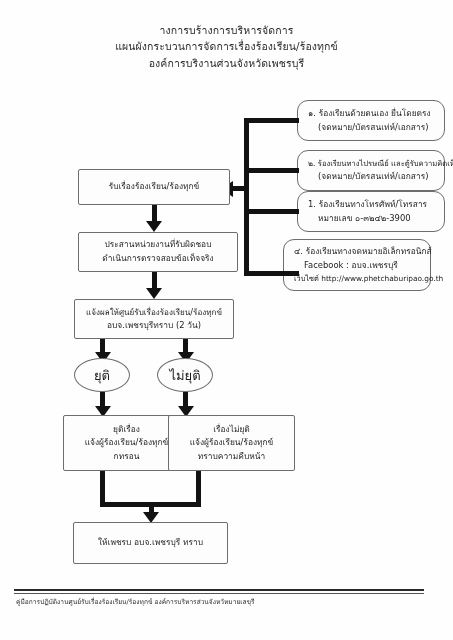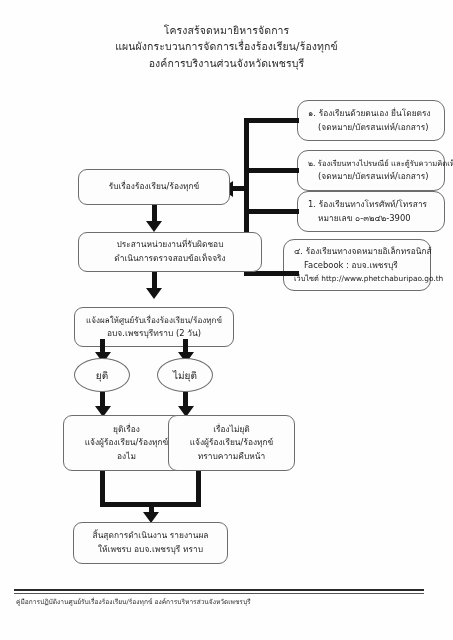--- a/index.html
+++ b/index.html
@@ -37,21 +37,21 @@
     letter-spacing: 0.1px;
     white-space: nowrap;
   }
 
   
   .node {
     position: absolute;
     box-sizing: border-box;
     background: #fdfdfd;
     border: 1px solid #6d6d6d;
-    border-radius: 9px;
+    border-radius: 2px;
     display: flex;
     flex-direction: column;
     align-items: center;
     justify-content: center;
     text-align: center;
     font-size: 8.4px;
     line-height: 1.62;
     color: #1b1b1b;
     padding: 2px 6px;
     box-shadow: 0 0 0 0 rgba(0,0,0,0);
@@ -71,21 +71,21 @@
   
   .oval {
     position: absolute;
     box-sizing: border-box;
     background: #fdfdfd;
     border: 1px solid #6d6d6d;
     border-radius: 50%;
     display: flex;
     align-items: center;
     justify-content: center;
-    font-size: 10px;
+    font-size: 13px;
     color: #1b1b1b;
   }
 
   
   .conn {
     position: absolute;
     background: #121212;
   }
   .conn.v { width: 5px; }
   .conn.h { height: 5px; }
@@ -124,21 +124,21 @@
     color: #2b2b2b;
     white-space: nowrap;
   }
 </style>
 </head>
 <body>
 
 <div id="page">
 
   <div class="title-block">
-    <div class="title-line">โครงสร้จดหมายิหารจัดการ</div>
+    <div class="title-line">างการบร้างการบริหารจัดการ</div>
     <div class="title-line">แผนผังกระบวนการจัดการเรื่องร้องเรียน/ร้องทุกข์</div>
     <div class="title-line">องค์การบริงานศ่วนจังหวัดเพชรบุรี</div>
   </div>
 
   <div class="node channel" style="left:297px; top:100px; width:148px; height:41px;">
     <span class="ln">๑. ร้องเรียนด้วยตนเอง ยื่นโดยตรง</span>
     <span class="ln indent">(จดหมาย/บัตรสนเท่ห์/เอกสาร)</span>
   </div>
 
   <div class="node channel" style="left:297px; top:150px; width:148px; height:41px;">
@@ -165,29 +165,29 @@
   <div class="conn h" style="left:232px; top:186px; width:14px;"></div>
   <div class="arrow-left" style="left:221px; top:180.5px;"></div>
 
   <div class="node" style="left:78px; top:169px; width:152px; height:36px;">
     <span class="ln">รับเรื่องร้องเรียน/ร้องทุกข์</span>
   </div>
 
   <div class="conn v" style="left:151.5px; top:205px; height:17px;"></div>
   <div class="arrow-down" style="left:146px; top:221px;"></div>
 
-  <div class="node" style="left:78px; top:232px; width:184px; height:40px;">
+  <div class="node" style="left:78px; top:232px; width:160px; height:40px;">
     <span class="ln">ประสานหน่วยงานที่รับผิดชอบ</span>
     <span class="ln">ดำเนินการตรวจสอบข้อเท็จจริง</span>
   </div>
 
   <div class="conn v" style="left:151.5px; top:272px; height:17px;"></div>
   <div class="arrow-down" style="left:146px; top:288px;"></div>
 
-  <div class="node" style="left:74px; top:299px; width:160px; height:40px;margin-top:8px;">
+  <div class="node" style="left:74px; top:299px; width:160px; height:40px;">
     <span class="ln" style="font-size:8.1px;">แจ้งผลให้ศูนย์รับเรื่องร้องเรียน/ร้องทุกข์</span>
     <span class="ln">อบจ.เพชรบุรีทราบ (2 วัน)</span>
   </div>
 
   <div class="conn v" style="left:100px; top:339px; height:14px;"></div>
   <div class="arrow-down" style="left:94.5px; top:352px;"></div>
 
   <div class="conn v" style="left:183px; top:339px; height:14px;"></div>
   <div class="arrow-down" style="left:177.5px; top:352px;"></div>
 
@@ -201,37 +201,36 @@
 
   <div class="conn v" style="left:100px; top:392px; height:15px;"></div>
   <div class="arrow-down" style="left:94.5px; top:406px;"></div>
 
   <div class="conn v" style="left:183px; top:392px; height:15px;"></div>
   <div class="arrow-down" style="left:177.5px; top:406px;"></div>
 
   <div class="node" style="left:37px; top:415px; width:127px; height:56px;margin-left:26px;">
     <span class="ln">ยุติเรื่อง</span>
     <span class="ln">แจ้งผู้ร้องเรียน/ร้องทุกข์</span>
-    <span class="ln">องไม</span>
+    <span class="ln">กทรอน</span>
   </div>
 
   <div class="node" style="left:168px; top:415px; width:127px; height:56px;">
     <span class="ln">เรื่องไม่ยุติ</span>
     <span class="ln">แจ้งผู้ร้องเรียน/ร้องทุกข์</span>
     <span class="ln">ทราบความคืบหน้า</span>
   </div>
 
   <div class="conn v" style="left:100px; top:471px; height:31px;"></div>
   <div class="conn v" style="left:196px; top:471px; height:31px;"></div>
   <div class="conn h" style="left:100px; top:502px; width:101px;"></div>
   <div class="conn v" style="left:148.5px; top:502px; height:11px;"></div>
   <div class="arrow-down" style="left:143px; top:512px;"></div>
 
   <div class="node" style="left:73px; top:522px; width:155px; height:42px;">
-    <span class="ln">สิ้นสุดการดำเนินงาน รายงานผล</span>
     <span class="ln">ให้เพชรบ อบจ.เพชรบุรี ทราบ</span>
   </div>
 
   <div class="footer-rule r1"></div>
   <div class="footer-rule r2"></div>
-  <div class="footer-text">คู่มือการปฏิบัติงานศูนย์รับเรื่องร้องเรียน/ร้องทุกข์ องค์การบริหารส่วนจังหวัดเพชรบุรี</div>
+  <div class="footer-text">คู่มือการปฏิบัติงานศูนย์รับเรื่องร้องเรียน/ร้องทุกข์ องค์การบริหารส่วนจังหวัหมายเลขุรี</div>
 
 </div>
 
 </body></html>

